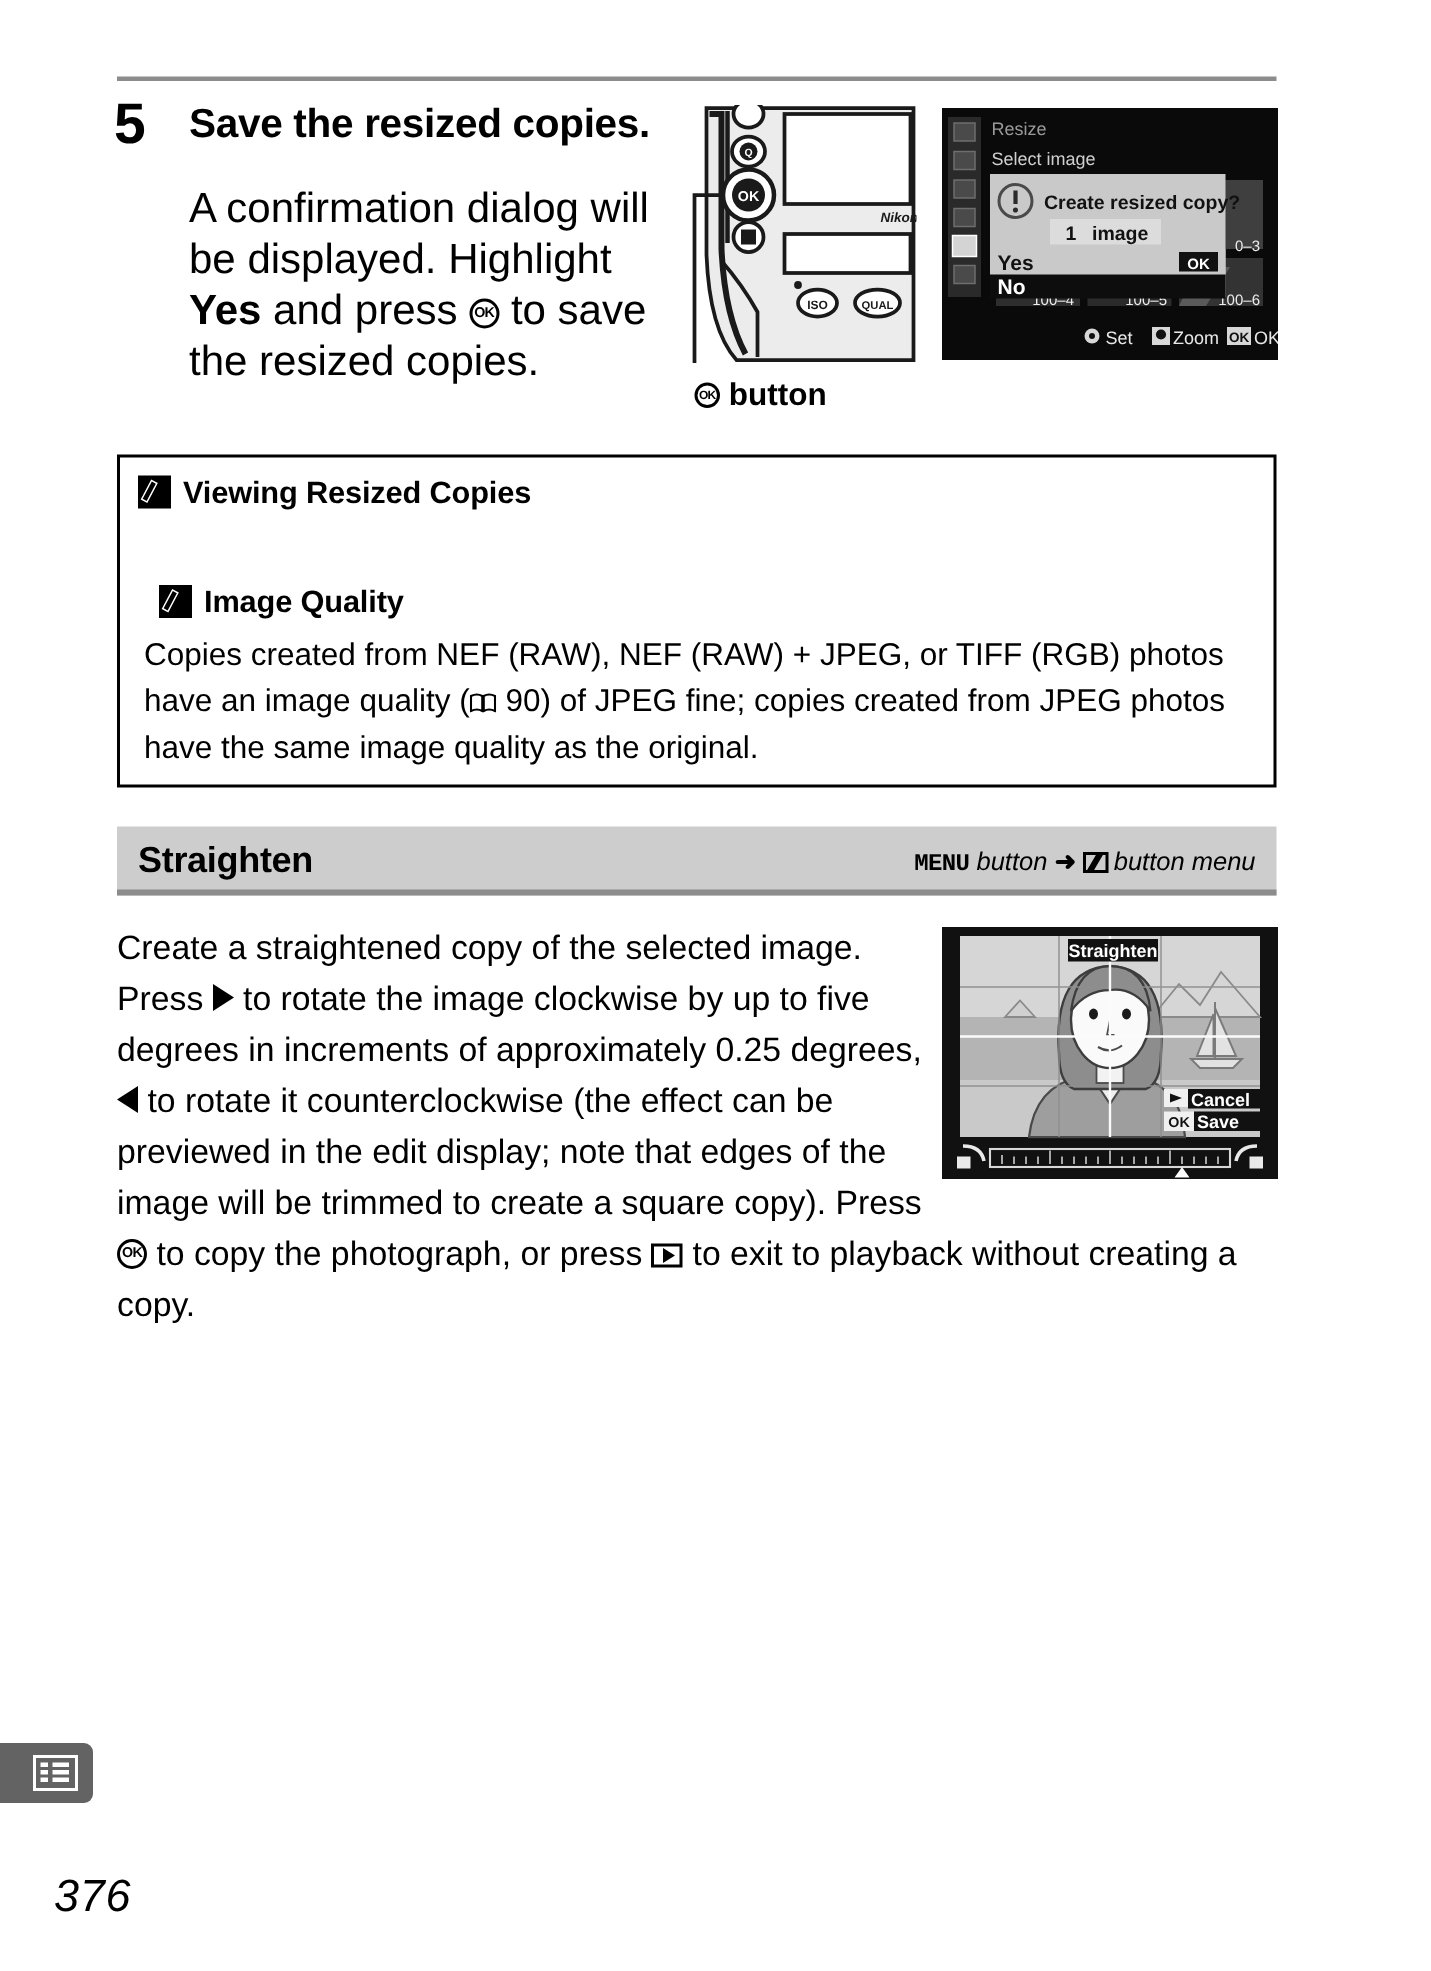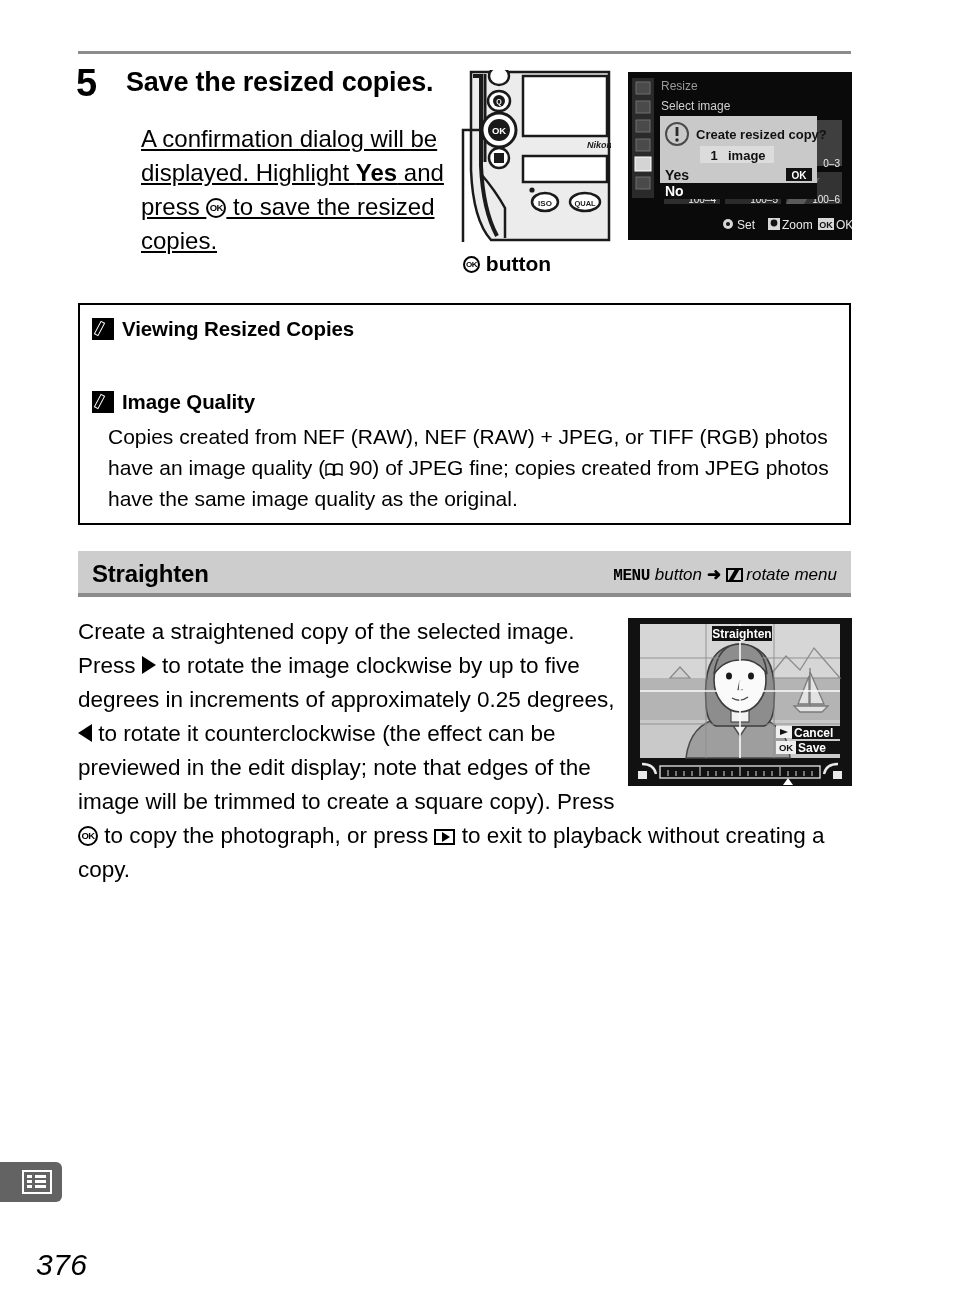--- a/index.html
+++ b/index.html
@@ -38,26 +38,25 @@
   .step-title {
     position: absolute;
     left: 126px;
     top: 67px;
     font-size: 27px;
     font-weight: bold;
     letter-spacing: -0.2px;
   }
   .step-body {
     position: absolute;
-    left: 141px;
+    left: 126px;
     top: 122px;
     width: 320px;
-    font-size: 24px;
+    font-size: 28px;
     line-height: 34px;
-    text-decoration: underline;
   }
   .step-body b { font-weight: bold; }
 
   
   .ok-glyph {
     display: inline-block;
     width: 20px;
     height: 20px;
     border: 2.2px solid #000;
     border-radius: 50%;
@@ -406,36 +405,36 @@
     <text x="198" y="156" font-family="Liberation Sans, sans-serif" font-size="9" font-weight="bold" fill="#111" text-anchor="middle">OK</text>
     <text x="208" y="157" font-family="Liberation Sans, sans-serif" font-size="12" fill="#e8e8e8">OK</text>
   </svg>
 </div>
 
 <div class="note-box">
   <div class="note-head" style="left:12px; top:12px;">
     <span class="pencil-icon"></span><span>Viewing Resized Copies</span>
   </div>
 
-  <div class="note-head" style="left:12px; top:85px;">
+  <div class="note-head" style="left:26px; top:85px;">
     <span class="pencil-icon"></span><span>Image Quality</span>
   </div>
-  <div class="note-text" style="left:28px; top:116px; width:745px;">
+  <div class="note-text" style="left:16px; top:116px; width:745px;">
     <span>Copies created from NEF (RAW), NEF (RAW) + JPEG, or TIFF (RGB) photos have an image quality (</span><span class="book-glyph"><svg width="18" height="13" viewBox="0 0 18 13">
           <path d="M1 2 Q5 0 8.5 2 L8.5 12 Q5 10 1 12 Z" fill="none" stroke="#000" stroke-width="1.4"></path>
           <path d="M17 2 Q13 0 9.5 2 L9.5 12 Q13 10 17 12 Z" fill="none" stroke="#000" stroke-width="1.4"></path>
         </svg></span>&nbsp;<span>90</span><span>) of JPEG fine; copies created from JPEG photos have the same image quality as the original.</span>
   </div>
 </div>
 
 <div class="sec-head">
   <div class="sec-head-title">Straighten</div>
   <div class="sec-head-path">
     <span class="menu-word">MENU</span>
-    <span>button</span><span class="arrow-r">➜</span><span class="retouch-icon"></span><span>rotate menu</span>
+    <span>button</span><span class="arrow-r">➜</span><span class="retouch-icon"></span><span>button menu</span>
   </div>
 </div>
 
 <div class="body-text">
   <div class="float-img"></div>
   <span>Create a straightened copy of the selected image.  Press </span><span class="tri-right"></span><span> to rotate the image clockwise by up to five degrees in increments of approximately 0.25 degrees, </span><span class="tri-left"></span><span> to rotate it counterclockwise (the effect can be previewed in the edit display; note that edges of the image will be trimmed to create a square copy).  Press </span><span class="ok-glyph"></span><span> to copy the photograph, or press </span><span class="play-box"></span><span> to exit to playback without creating a copy.</span>
 </div>
 
 <div class="lcd lcd-straighten">
   <svg width="224" height="168" viewBox="0 0 224 168">

